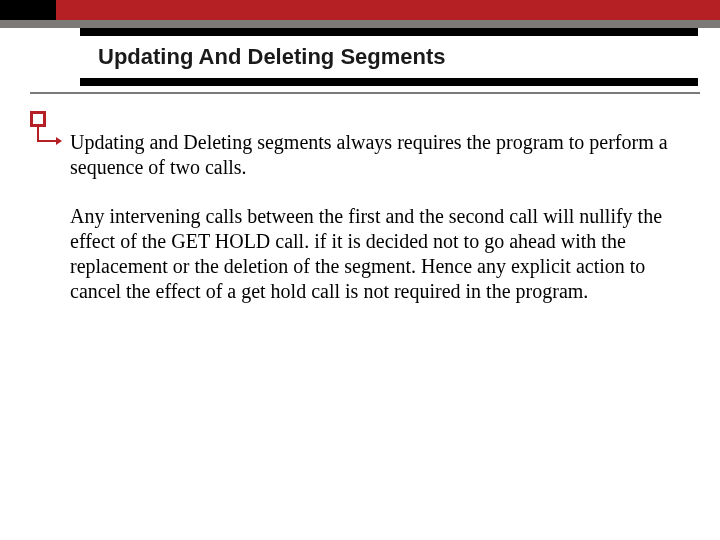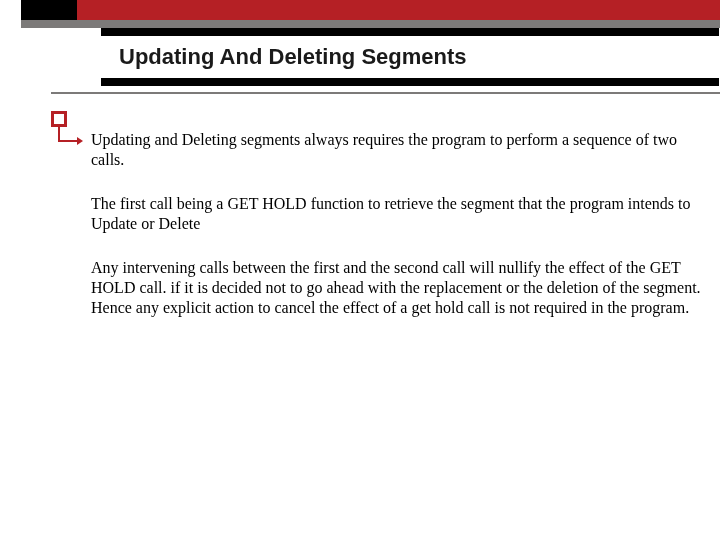--- a/index.html
+++ b/index.html
@@ -7,21 +7,20 @@
   body {
     background: #ffffff;
     font-family: Georgia, 'Times New Roman', serif;
     position: relative;
   }
   .slide {
     width: 577px;
     height: 540px;
     background: #ffffff;
     position: relative;
-    margin-left: 21px;
   }
   
   .top-red-bar {
     position: absolute;
     top: 0;
     left: 0;
     width: 720px;
     height: 20px;
     background: #b52025;
   }
@@ -111,21 +110,21 @@
     border-bottom: 4px solid transparent;
   }
   
   .content {
     position: absolute;
     top: 130px;
     left: 70px;
     width: 618px;
   }
   .para {
-    font-size: 16px;
+    font-size: 20px;
     line-height: 1.25;
     color: #000000;
     margin-bottom: 24px;
   }
 </style>
 </head>
 <body>
 
 <div class="slide">
 
@@ -141,17 +140,16 @@
 
   <div class="sub-gray-line"></div>
 
   <div class="bullet-square"></div>
   <div class="arrow-down"></div>
   <div class="arrow-right"></div>
   <div class="arrow-head"></div>
 
   <div class="content">
     <p class="para">Updating and Deleting segments always requires the program to perform a sequence of two calls.</p>
-    <p class="para">The first call being a GET HOLD function to retrieve the segment that the program intends to Update or Delete</p>
     <p class="para">Any intervening calls between the first and the second call will nullify the effect of the GET HOLD call. if it is decided not to go ahead with the replacement or the deletion of the segment. Hence any explicit action to cancel the effect of a get hold call is not required in the program.</p>
   </div>
 
 </div>
 
 </body></html>

